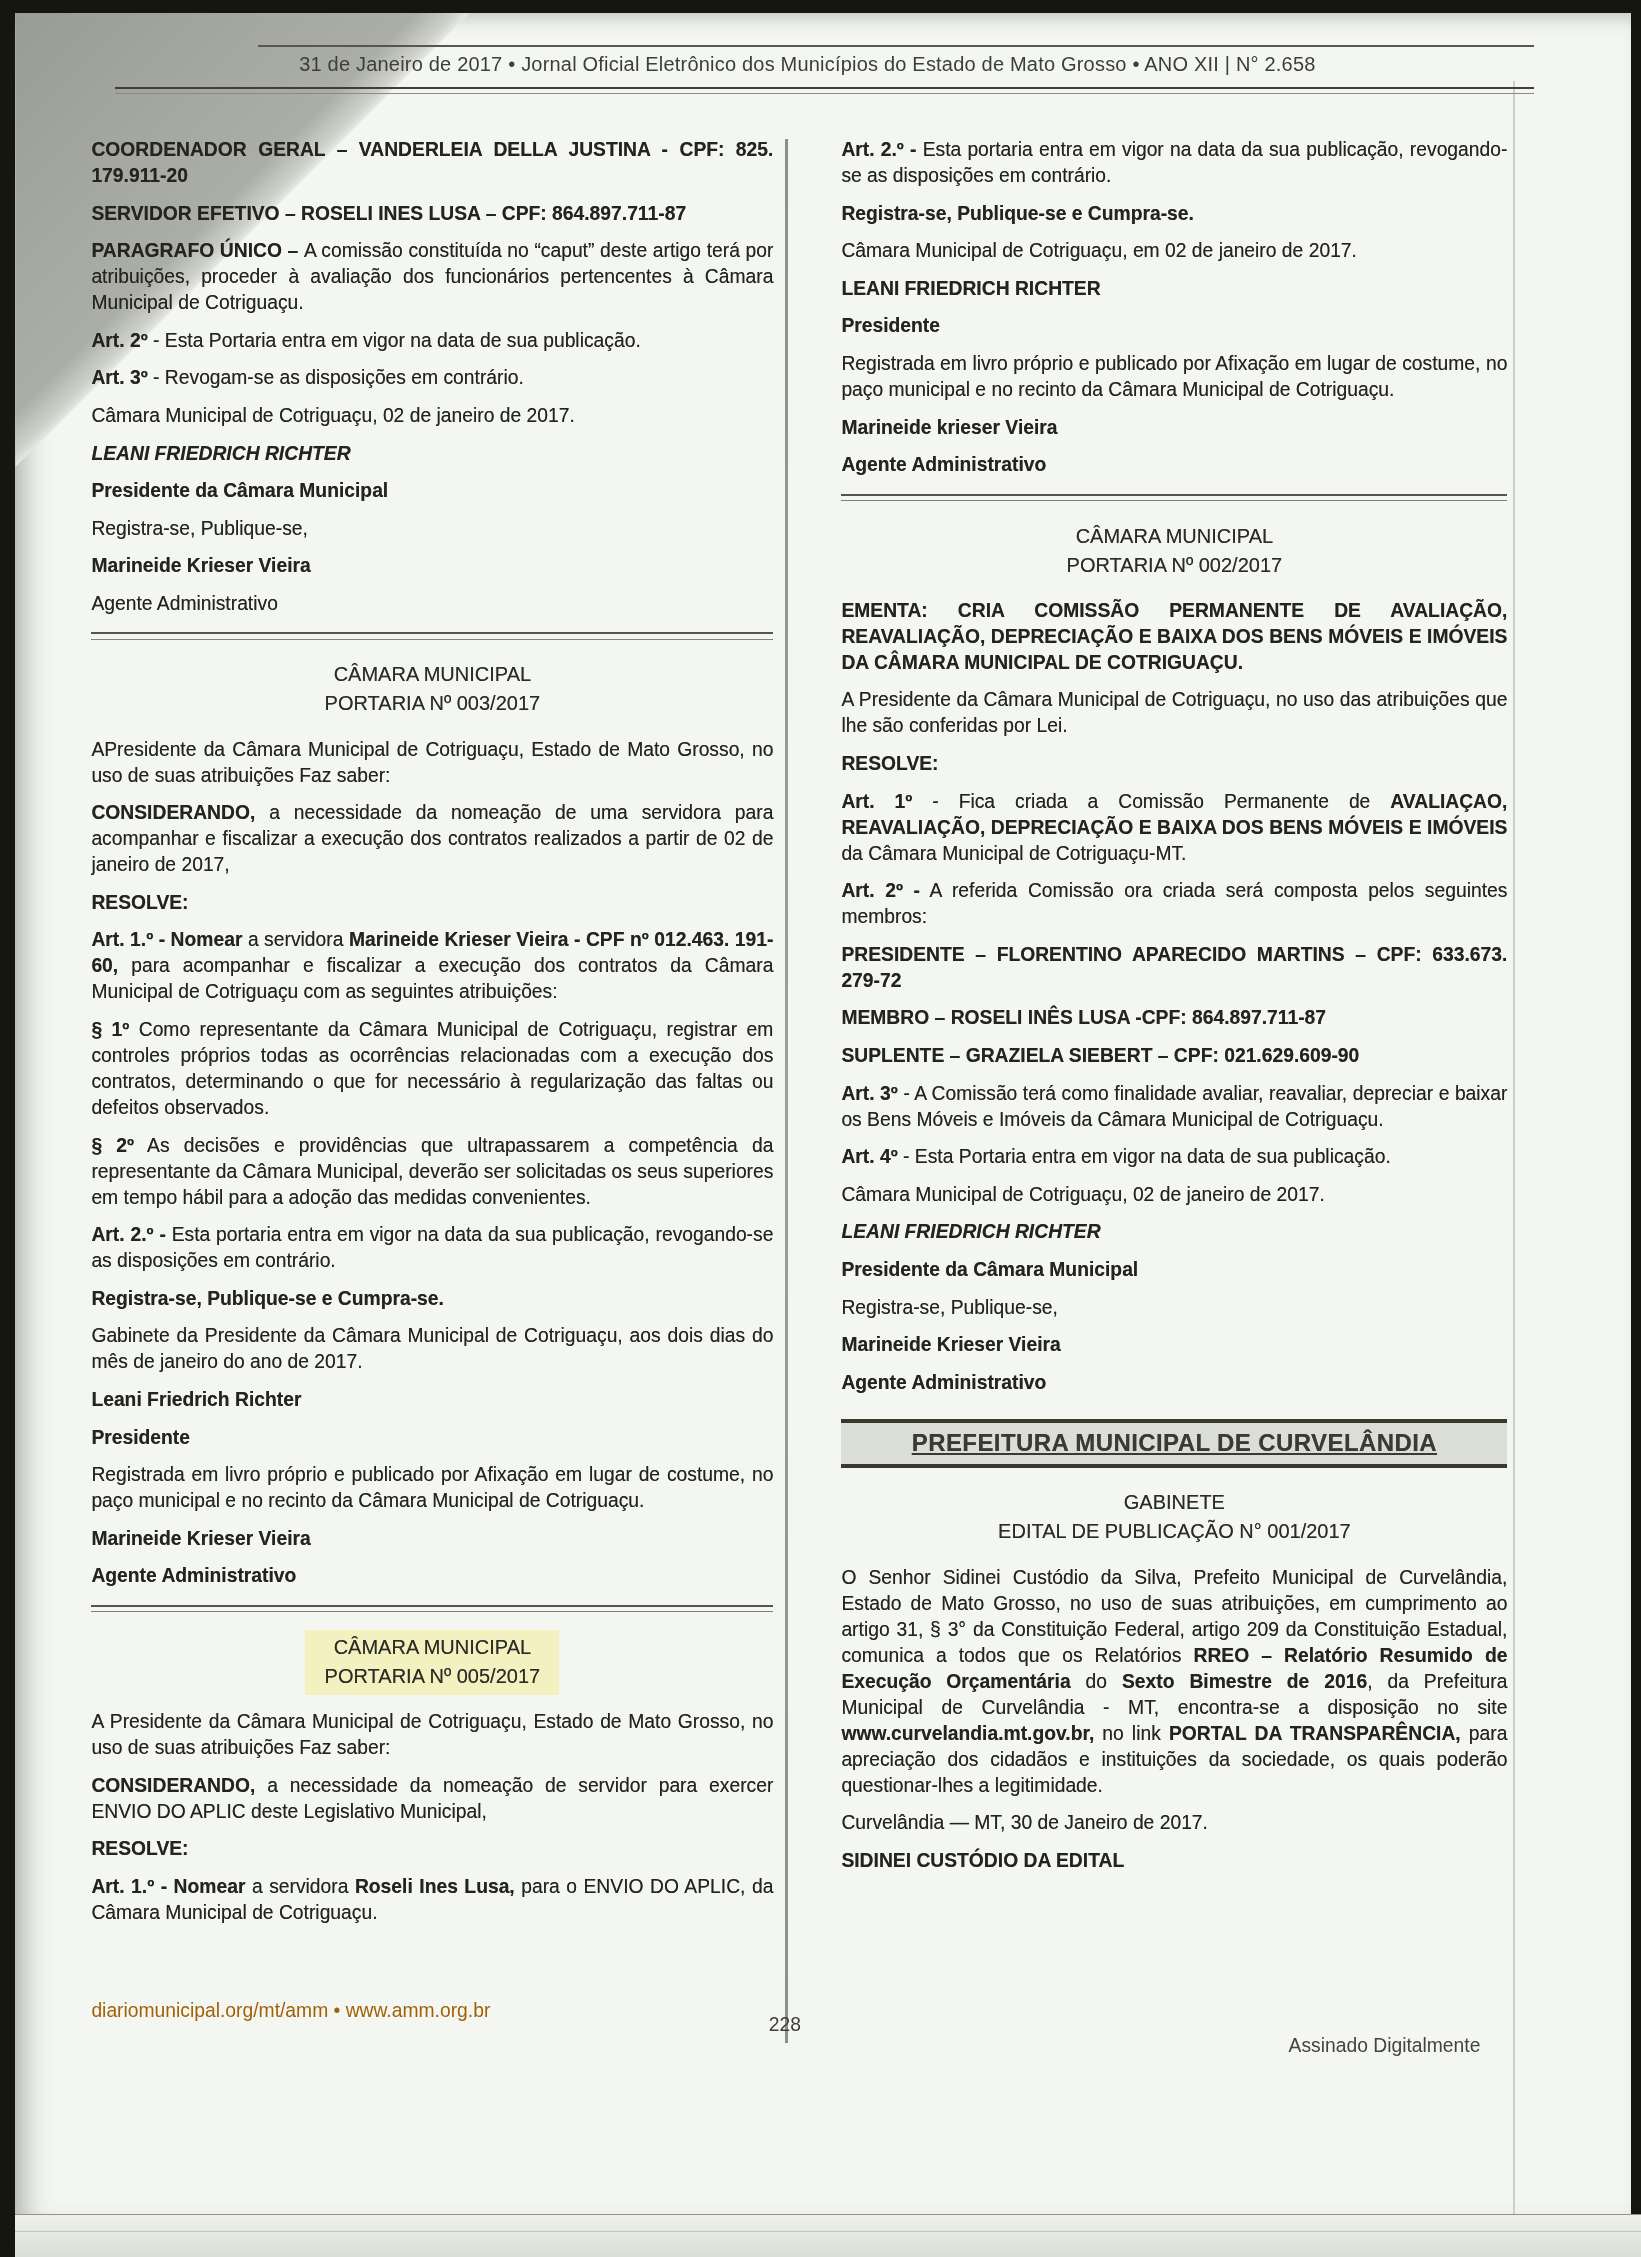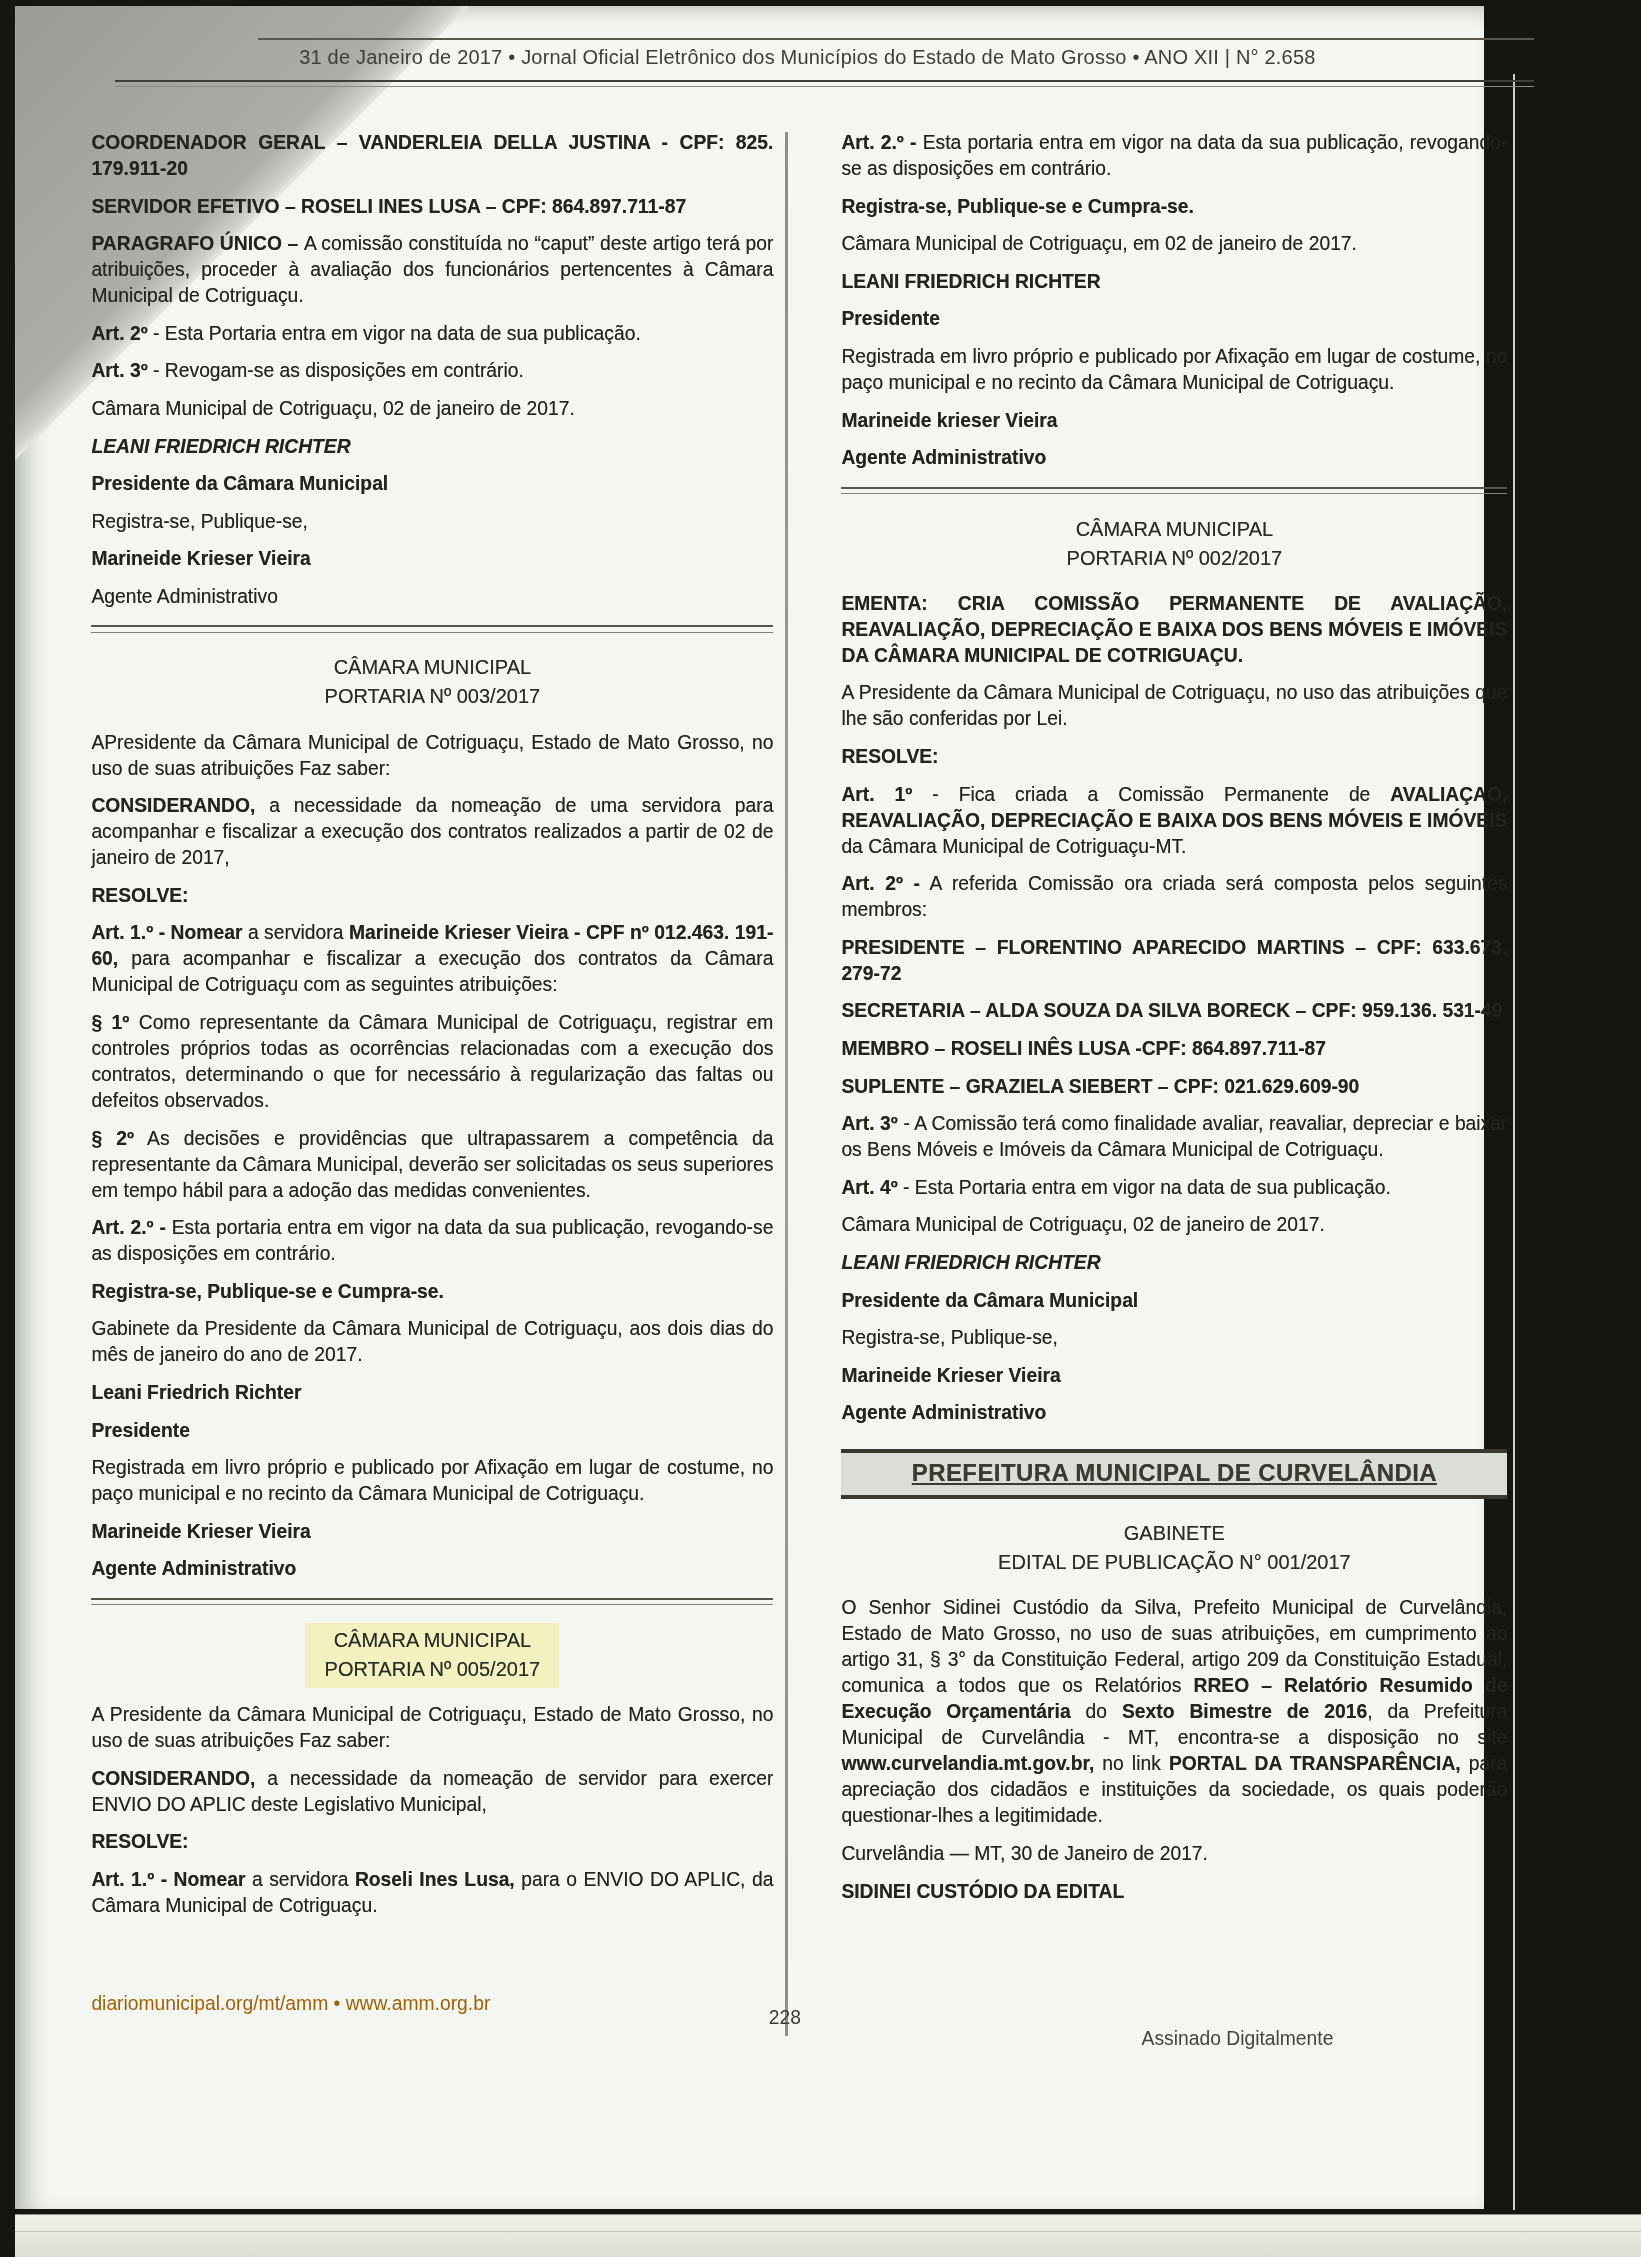--- a/index.html
+++ b/index.html
@@ -7,22 +7,22 @@
   html,body { width:1641px; height:2257px; }
   body {
     position:relative;
     background:#14160f;
     font-family:"Liberation Sans", sans-serif;
     overflow:hidden;
   }
 
   
   .paper {
-    position:absolute; left:15.4px; top:6px;
-    width:1469px; height:2203px;
+    position:absolute; left:15.4px; top:13px;
+    width:1616px; height:2203px;
     background:#f3f6f1;
     box-shadow: inset 25px 0 29px -17.4px rgba(70,75,66,.42),
                 inset 0 15.4px 21px -13.5px rgba(70,75,66,.30);
   }
   
   .corner-cut {
     position:absolute; left:0; top:0; width:454px; height:454px;
     clip-path: polygon(0 0, 100% 0, 0 100%);
     background: linear-gradient(135deg,
        #989c94 0%, #a5a9a1 30%, #aaaea6 44%,
@@ -151,21 +151,20 @@
       <p class="para"><span class="b ">Marineide krieser Vieira</span></p>
       <p class="para"><span class="b ">Agente Administrativo</span></p>
       <div class="divider"></div>
       <div class="heading"><span class="hl"><div>CÂMARA MUNICIPAL</div><div>PORTARIA Nº 002/2017</div></span></div>
       <p class="para"><span class="b ">EMENTA: CRIA COMISSÃO PERMANENTE DE AVALIAÇÃO, REAVALIAÇÃO, DEPRECIAÇÃO E BAIXA DOS BENS MÓVEIS E IMÓVEIS DA CÂMARA MUNICIPAL DE COTRIGUAÇU.</span></p>
       <p class="para"><span class="">A Presidente da Câmara Municipal de Cotriguaçu, no uso das atribuições que lhe são conferidas por Lei.</span></p>
       <p class="para"><span class="b ">RESOLVE:</span></p>
       <p class="para"><span class="b ">Art. 1º</span><span class=""> - Fica criada a Comissão Permanente de </span><span class="b ">AVALIAÇAO, REAVALIAÇÃO, DEPRECIAÇÃO E BAIXA DOS BENS MÓVEIS E IMÓVEIS</span><span class=""> da Câmara Municipal de Cotriguaçu-MT.</span></p>
       <p class="para"><span class="b ">Art. 2º -</span><span class=""> A referida Comissão ora criada será composta pelos seguintes membros:</span></p>
       <p class="para"><span class="b ">PRESIDENTE – FLORENTINO APARECIDO MARTINS – CPF: 633.673. 279-72</span></p>
-      <p class="para"><span class="b ">SECRETARIA – ALDA SOUZA DA SILVA BORECK – CPF: 959.136. 531-49</span></p>
       <p class="para"><span class="b ">MEMBRO – ROSELI INÊS LUSA -CPF: 864.897.711-87</span></p>
       <p class="para"><span class="b ">SUPLENTE – GRAZIELA SIEBERT – CPF: 021.629.609-90</span></p>
       <p class="para"><span class="b ">Art. 3º</span><span class=""> - A Comissão terá como finalidade avaliar, reavaliar, depreciar e baixar os Bens Móveis e Imóveis da Câmara Municipal de Cotriguaçu.</span></p>
       <p class="para"><span class="b ">Art. 4º</span><span class=""> - Esta Portaria entra em vigor na data de sua publicação.</span></p>
       <p class="para"><span class="">Câmara Municipal de Cotriguaçu, 02 de janeiro de 2017.</span></p>
       <p class="para"><span class="b i">LEANI FRIEDRICH RICHTER</span></p>
       <p class="para"><span class="b ">Presidente da Câmara Municipal</span></p>
       <p class="para"><span class="">Registra-se, Publique-se,</span></p>
       <p class="para"><span class="b ">Marineide Krieser Vieira</span></p>
       <p class="para"><span class="b ">Agente Administrativo</span></p>

